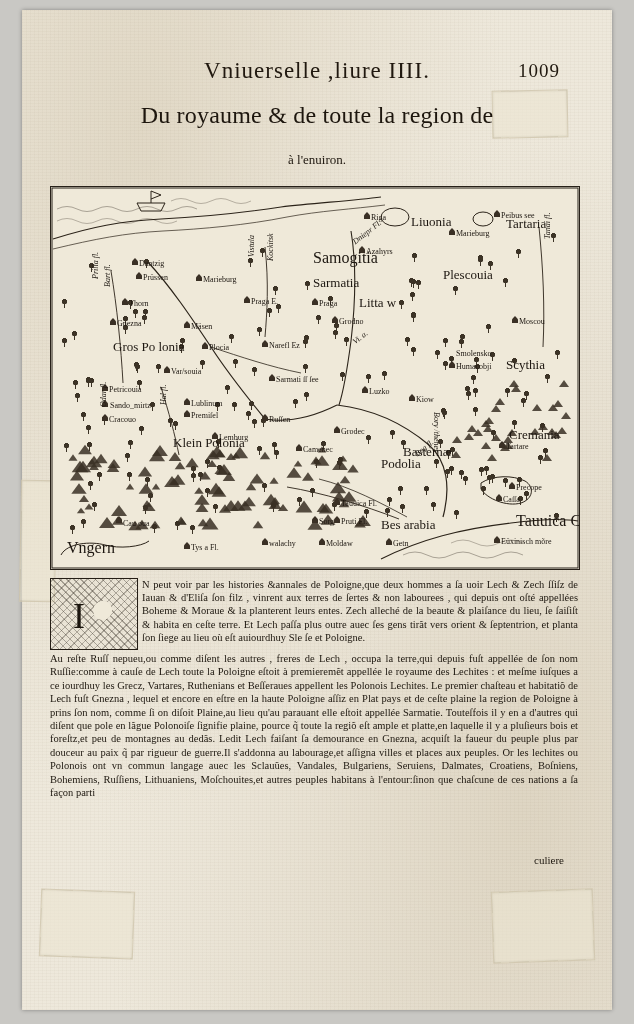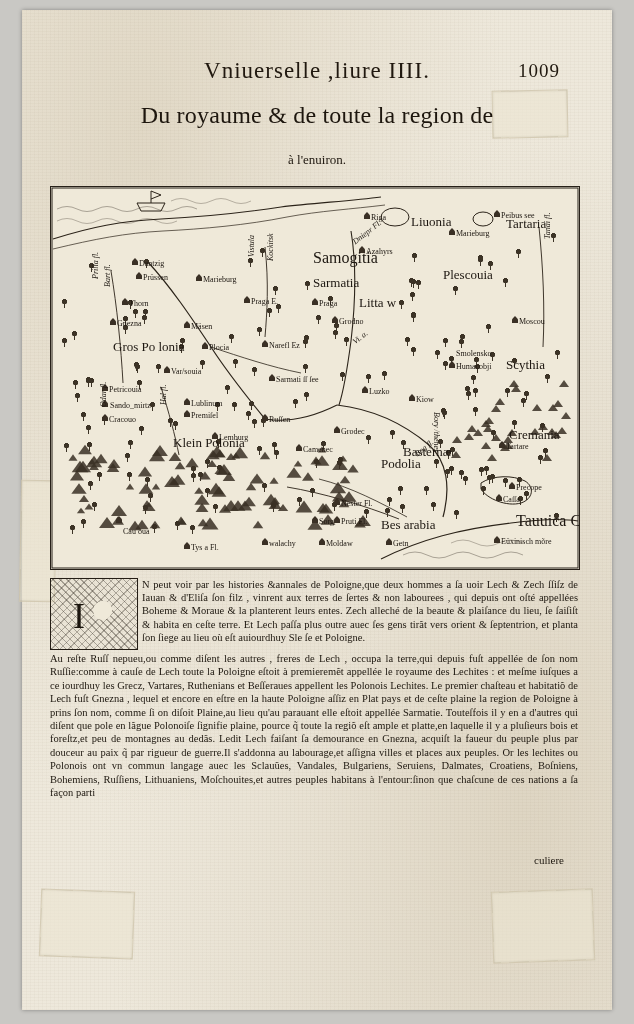--- a/index.html
+++ b/index.html
@@ -548,42 +548,48 @@
           <div class="lbl sm" style="left: 58px; top: 228px;">Cracouo</div>
           <div class="lbl sm" style="left: 218px; top: 228px;">Ruſſen</div>
           <div class="lbl sm" style="left: 168px; top: 246px;">Lemburg</div>
           <div class="lbl sm" style="left: 290px; top: 240px;">Grodec</div>
           <div class="lbl sm" style="left: 252px; top: 258px;">Camenec</div>
           <div class="lbl sm" style="left: 468px; top: 130px;">Moscou</div>
           <div class="lbl sm" style="left: 405px; top: 175px;">Humacobji</div>
           <div class="lbl sm" style="left: 455px; top: 255px;">Tartare</div>
           <div class="lbl sm" style="left: 465px; top: 296px;">Precope</div>
           <div class="lbl sm" style="left: 452px; top: 308px;">Caſſa</div>
-          <div class="lbl sm" style="left: 72px; top: 340px; text-align: right;">Cau oua</div>
-          <div class="lbl sm" style="left: 290px; top: 312px;">Nester Fl.</div>
+          <div class="lbl sm" style="left: 72px; top: 332px; text-align: right;">Cau oua</div>
+          <div class="lbl sm" style="left: 290px; top: 312px;">Tauuica Fl.</div>
           <div class="lbl sm" style="left: 268px; top: 330px;">Sorg</div>
           <div class="lbl sm" style="left: 290px; top: 330px;">Pruti Fl.</div>
           <div class="lbl sm" style="left: 342px; top: 352px;">Getn</div>
           <div class="lbl sm" style="left: 140px; top: 356px;">Tys a Fl.</div>
           <div class="lbl sm" style="left: 218px; top: 352px;">walachy</div>
           <div class="lbl sm" style="left: 275px; top: 352px;">Moldaw</div>
           <div class="lbl sm" style="left: 450px; top: 350px;">Eüxinisch mõre</div>
           <div class="lbl sm it rot90" style="left: 196px; top: 70px;">Vistula</div>
           <div class="lbl sm it rot45" style="left: 300px; top: 52px;">Dniepr Fl.</div>
           <div class="lbl sm it rot90" style="left: 215px; top: 74px;">Kockitsk</div>
           <div class="lbl sm it rot45" style="left: 300px; top: 152px;">Vi. a.</div>
           <div class="lbl sm it rot270" style="left: 390px; top: 225px;">Bory /thenes</div>
           <div class="lbl sm it rot45" style="left: 362px; top: 264px;">Bog fl.</div>
           <div class="lbl sm it rot90" style="left: 40px; top: 92px;">Prilia fl.</div>
           <div class="lbl sm it rot90" style="left: 52px; top: 100px;">Bart fl.</div>
           <div class="lbl sm it rot90" style="left: 48px; top: 220px;">Odar fl.</div>
           <div class="lbl sm it rot90" style="left: 108px; top: 218px;">Hal fl.</div>
           <div class="lbl sm it rot90" style="left: 492px; top: 52px;">Tanai fl.</div>
         </div>
 
+      <div class="scroll-cart">
+        <svg width="96" height="30">
+          <path d="M4,22 C10,10 34,8 48,12 C62,16 84,14 92,8" fill="none" stroke="#2b2319" stroke-width="1"></path>
+        </svg>
+        <div class="lbl xl" style="left:10px;top:6px;position:absolute;">Vngern</div>
+      </div>
     </div>
   </div>
 
   <div class="textblock">
     <div class="initial-box">
       <div class="initial-letter">I</div>
     </div>
     <div class="body-text">
       <p>N peut voir par les histories &amp;annales de Poloigne,que deux hommes a ſa­ uoir Lech &amp; Zech ſſiſz de Iauan &amp; d'Eliſa ſon filz , vinrent aux terres de­ ſertes &amp; non labourees , qui depuis ont oſté appellées Boheme &amp; Moraue &amp; la planterent leurs entes.  Zech alleché de la beaute &amp; plaiſance du lieu, ſe ſaiſiſt &amp; habita en ceſte terre. Et Lech paſſa plus outre auec ſes gens tirãt vers orient &amp; ſeptentrion, et planta ſon ſiege au lieu où eſt auiourdhuy Sle­ ſe et Poloigne.</p>
     </div>

